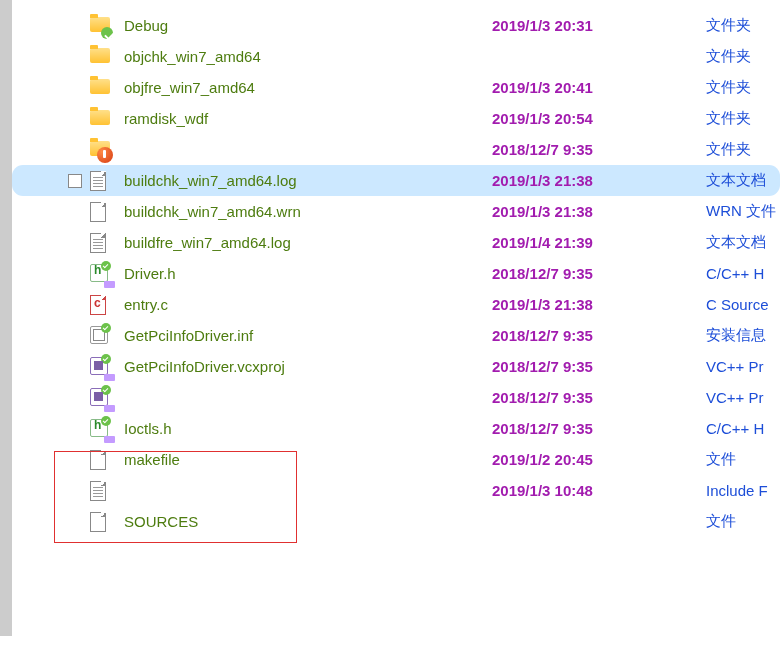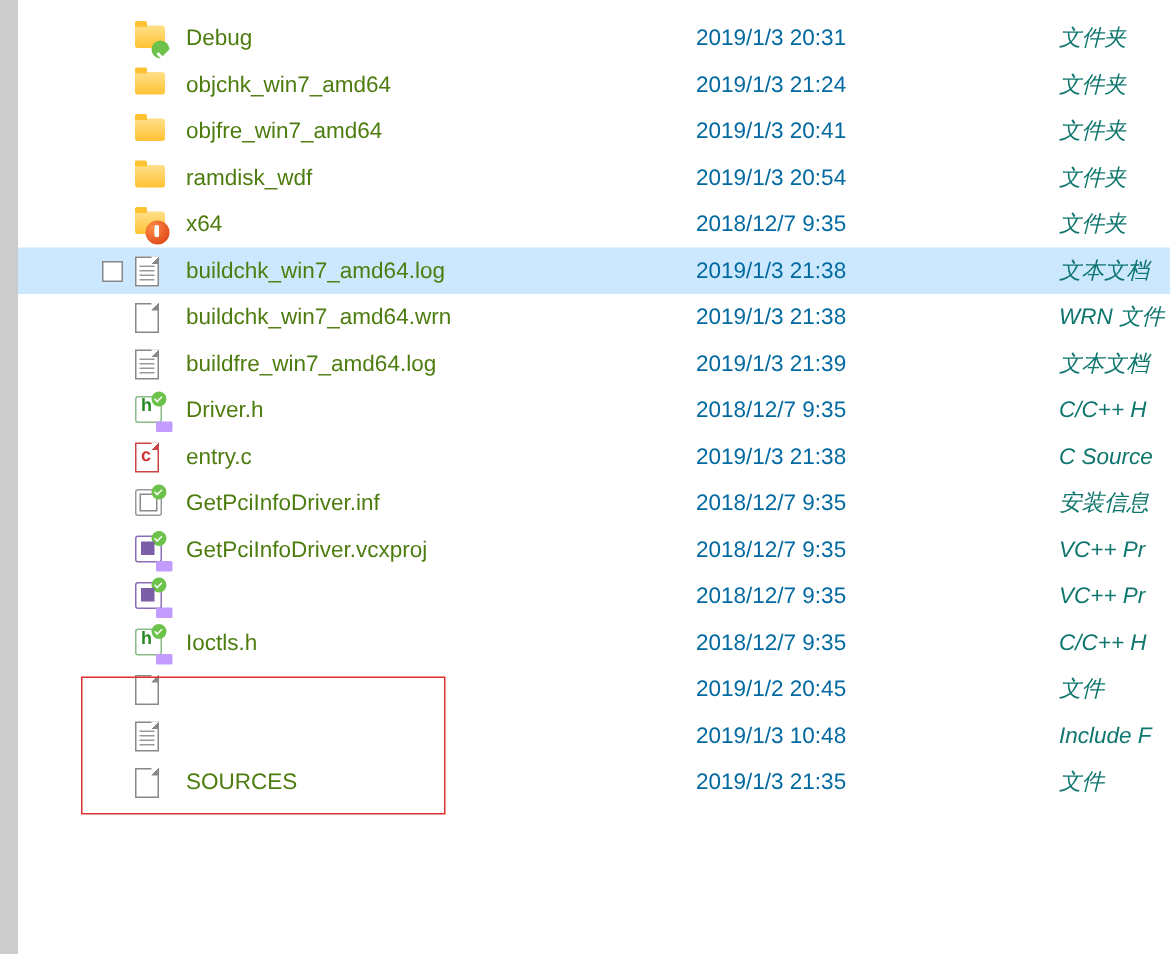--- a/index.html
+++ b/index.html
@@ -1,26 +1,26 @@
 <!DOCTYPE html>
 <html><head>
 <meta charset="utf-8">
 <style>
 * { margin:0; padding:0; box-sizing:border-box; font-family:"Microsoft YaHei","Segoe UI",Tahoma,sans-serif; }
 body { background:#fff; width:780px; height:652px; overflow:hidden; position:relative; font-size:15px; color:#333; }
 .gutter { position:absolute; left:0; top:0; width:12px; height:636px; background:#ccc; }
 .list { position:absolute; left:12px; right:0; top:0; bottom:0; background:#fff; padding-top:10px; }
 .row { display:flex; align-items:center; height:31px; position:relative; padding-left:74px; }
-.row.selected { background:#cce8ff; }
+.row.selected { background:#cce8ff;border-radius:11px; }
 .chk { position:absolute; left:56px; top:50%; transform:translateY(-50%); width:14px; height:14px; border:1px solid #888; background:#fff; display:none; }
 .row.selected .chk { display:block; }
 .ic { position:absolute; left:78px; top:50%; transform:translateY(-50%); width:20px; height:20px; }
 .name { position:absolute; left:112px; right:310px; white-space:nowrap; overflow:hidden; color:#4d7c0f; }
-.date { position:absolute; left:452px; width:140px; white-space:nowrap; color:#0369a1; }
-.type { position:absolute; left:694px; white-space:nowrap; color:#0f766e;font-style:italic; }
+.date { position:absolute; left:480px; width:140px; white-space:nowrap; color:#a21caf;font-weight:bold; }
+.type { position:absolute; left:694px; white-space:nowrap; color:#1d4ed8; }
 .highlight-box { position:absolute; border:1px solid #e03030; pointer-events:none; }
 .ic-back { background:linear-gradient(#ffe08a,#ffc233); border-radius:2px; position:relative; height:15px; margin-top:1px; }
 .ic-back::before{content:"";position:absolute;top:-3px;left:0;width:8px;height:4px;background:#ffc233;border-radius:1px 1px 0 0;}
 .ic-green-ok { background:#6cc24a; border-radius:50%; width:18px; height:18px; position:relative; }
 .ic-green-ok::after{content:"";position:absolute;left:4px;top:5px;width:7px;height:4px;border-left:2px solid #fff;border-bottom:2px solid #fff;transform:rotate(-45deg);}
 .ic-red-ball{ background:radial-gradient(circle at 30% 30%,#ff8a45,#d63a11); border-radius:50%; width:16px;height:16px;position:relative;}
 .ic-red-ball::after{content:"";position:absolute;left:6px;top:3px;width:3px;height:6px;background:#fff;border-radius:1px;box-shadow:0 2px 0 0 #fff;}
 .ic-txt{ width:16px;height:20px;border:1px solid #888;background:#fff;position:relative;}
 .ic-txt::before{content:"";position:absolute;right:-1px;top:-1px;width:5px;height:5px;background:linear-gradient(135deg,#fff 50%,#888 50%);}
 .ic-txt.lines::after{content:"";position:absolute;left:2px;top:5px;width:10px;height:1px;background:#999;box-shadow:0 3px 0 #999,0 6px 0 #999,0 9px 0 #999;}
@@ -53,21 +53,20 @@
       </div>
       <span class="name">Debug</span>
       <span class="date">2019/1/3 20:31</span>
       <span class="type">文件夹</span>
     </div>
     <div class="row">
       <div class="ic">
         <div class="ic-back"></div>
       </div>
       <span class="name">objchk_win7_amd64</span>
-      <span class="date">2019/1/3 21:24</span>
       <span class="type">文件夹</span>
     </div>
     <div class="row">
       <div class="ic">
         <div class="ic-back"></div>
       </div>
       <span class="name">objfre_win7_amd64</span>
       <span class="date">2019/1/3 20:41</span>
       <span class="type">文件夹</span>
     </div>
@@ -77,21 +76,20 @@
       </div>
       <span class="name">ramdisk_wdf</span>
       <span class="date">2019/1/3 20:54</span>
       <span class="type">文件夹</span>
     </div>
     <div class="row">
       <div class="ic">
         <div class="ic-back"></div>
         <div style="position:absolute;right:-3px;bottom:-3px;" class="ic-red-ball"></div>
       </div>
-      <span class="name">x64</span>
       <span class="date">2018/12/7 9:35</span>
       <span class="type">文件夹</span>
     </div>
     <div class="row selected">
       <div class="chk"></div>
       <div class="ic">
         <div class="ic-txt lines"></div>
       </div>
       <span class="name">buildchk_win7_amd64.log</span>
       <span class="date">2019/1/3 21:38</span>
@@ -103,21 +101,21 @@
       </div>
       <span class="name">buildchk_win7_amd64.wrn</span>
       <span class="date">2019/1/3 21:38</span>
       <span class="type">WRN 文件</span>
     </div>
     <div class="row">
       <div class="ic">
         <div class="ic-txt lines"></div>
       </div>
       <span class="name">buildfre_win7_amd64.log</span>
-      <span class="date">2019/1/3 21:39</span>
+      <span class="date">2019/1/4 21:39</span>
       <span class="type">文本文档</span>
     </div>
     <div class="row">
       <div class="ic">
         <div class="ic-h">
           <div class="mini"></div>
         </div>
         <div class="badge-p"></div>
       </div>
       <span class="name">Driver.h</span>
@@ -171,32 +169,32 @@
         <div class="badge-p"></div>
       </div>
       <span class="name">Ioctls.h</span>
       <span class="date">2018/12/7 9:35</span>
       <span class="type">C/C++ H</span>
     </div>
     <div class="row">
       <div class="ic">
         <div class="ic-txt"></div>
       </div>
+      <span class="name">makefile</span>
       <span class="date">2019/1/2 20:45</span>
       <span class="type">文件</span>
     </div>
     <div class="row">
       <div class="ic">
         <div class="ic-txt lines"></div>
       </div>
       <span class="date">2019/1/3 10:48</span>
       <span class="type">Include F</span>
     </div>
     <div class="row">
       <div class="ic">
         <div class="ic-txt"></div>
       </div>
       <span class="name">SOURCES</span>
-      <span class="date">2019/1/3 21:35</span>
       <span class="type">文件</span>
     </div>
   </div>
 <div class="highlight-box" id="hbox" style="left: 54px; top: 451px; width: 243px; height: 92px;"></div>
 
 </body></html>

